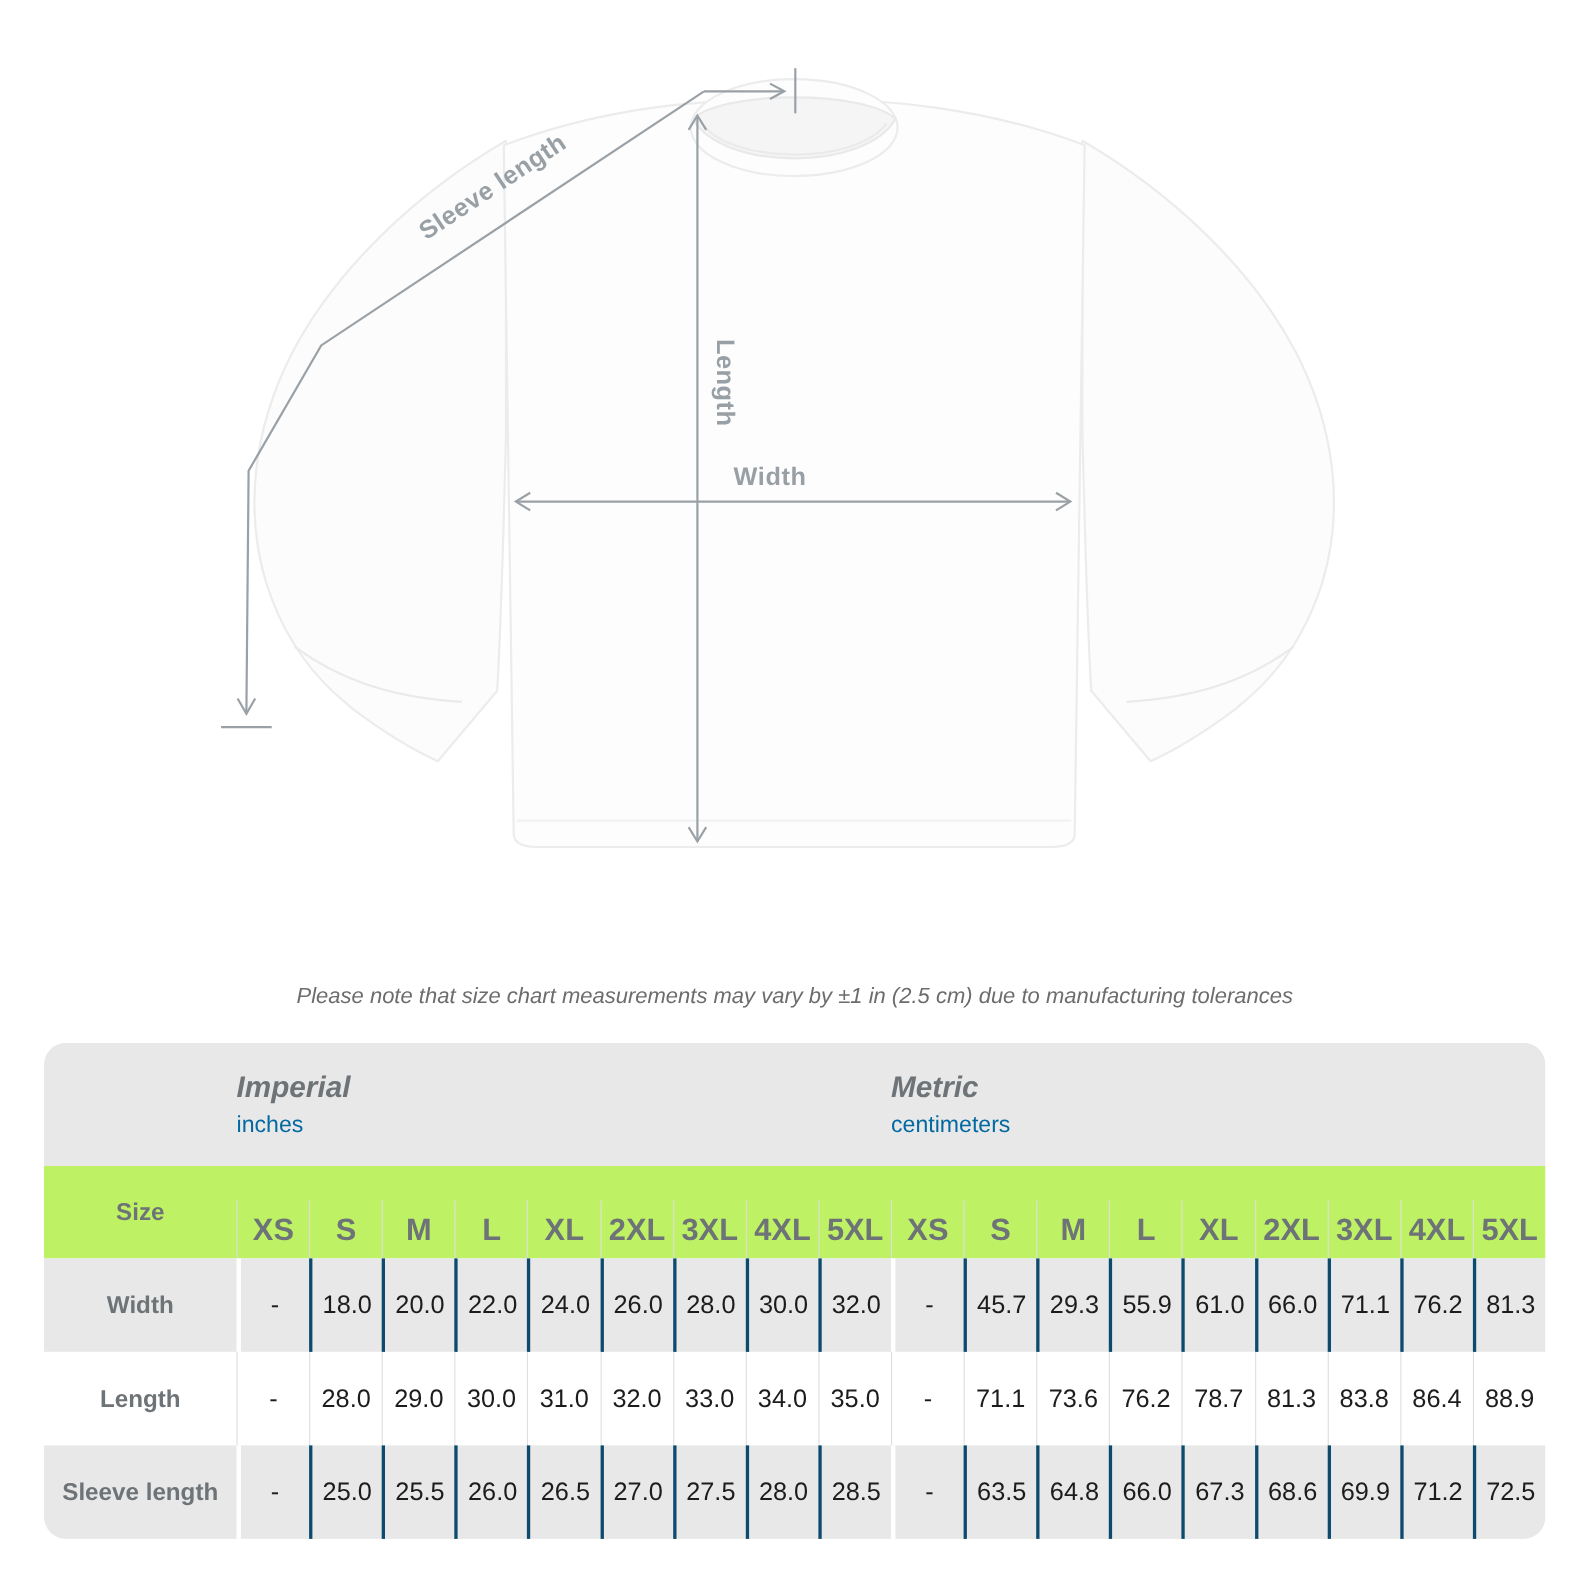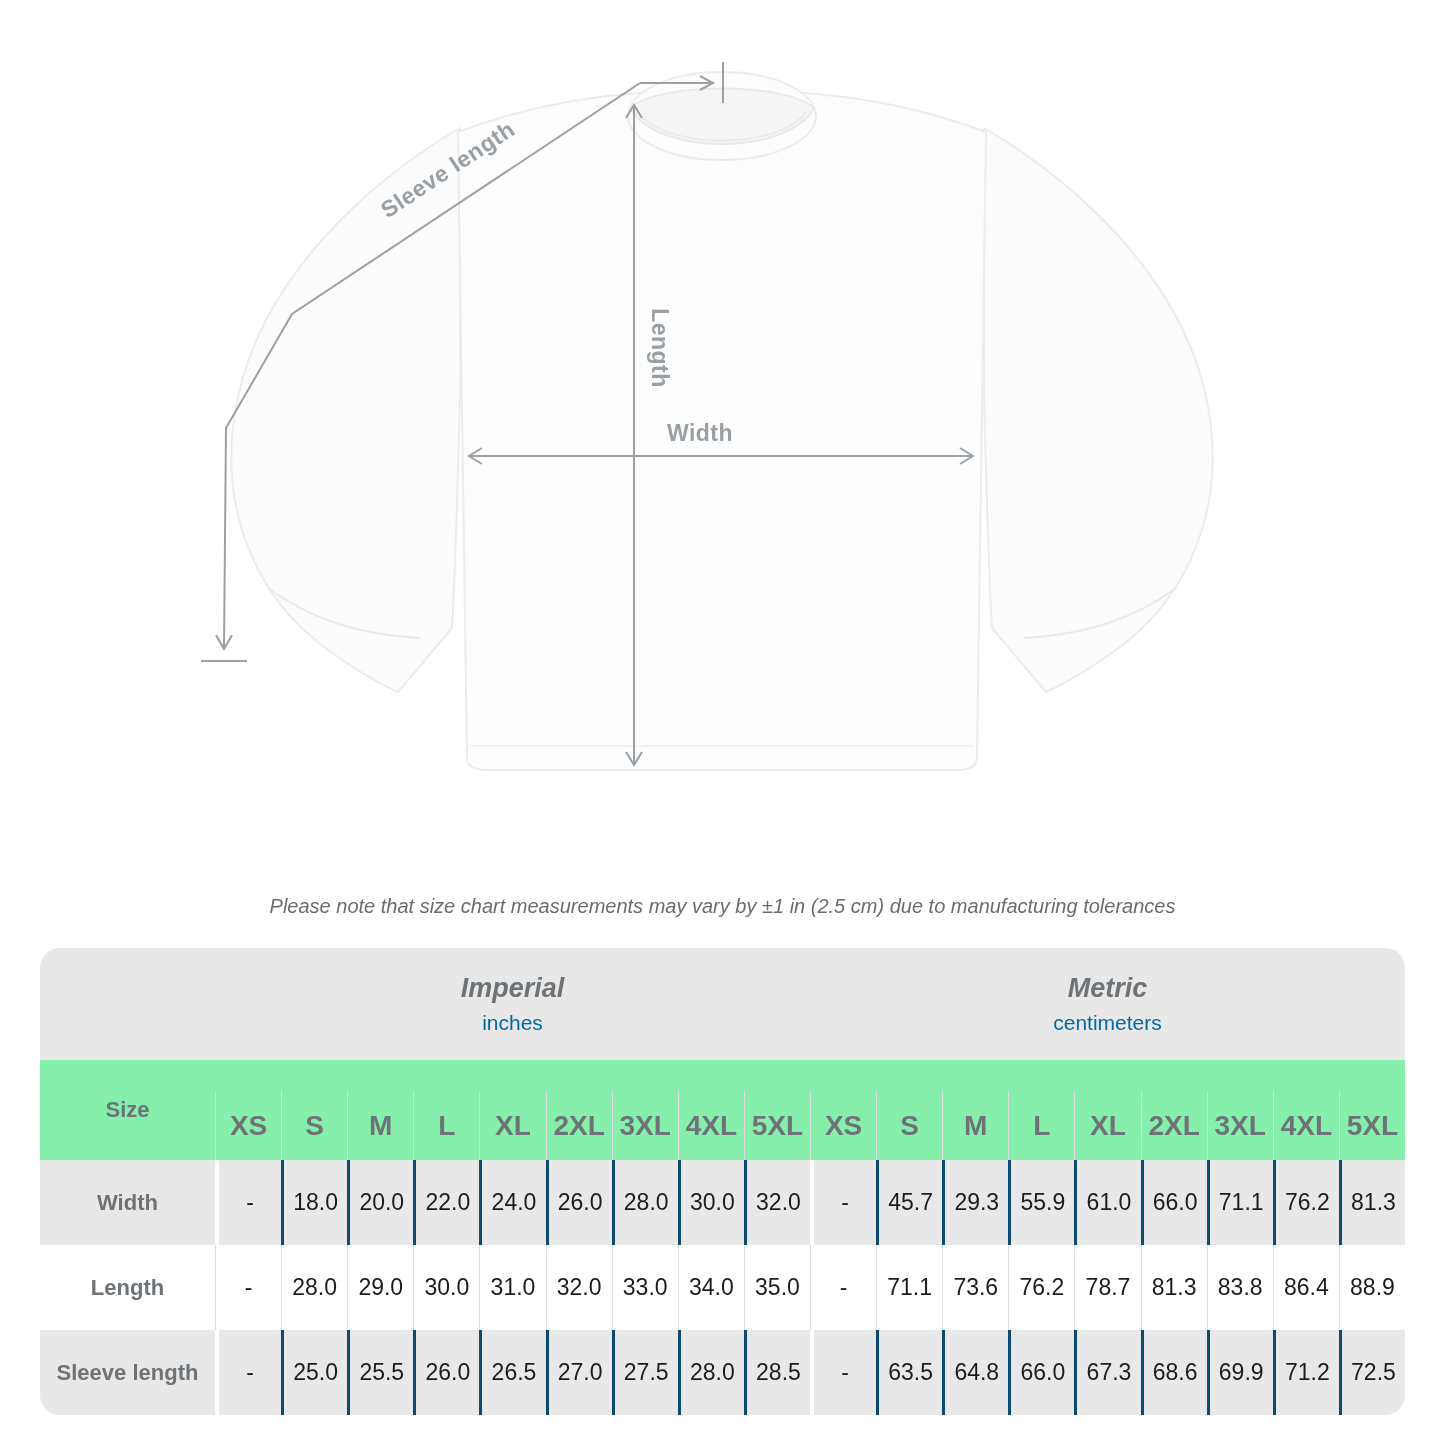--- a/index.html
+++ b/index.html
@@ -19,26 +19,26 @@
   
   .title { position:absolute; top:842px; left:0; width:1445px; text-align:center;
            font-size:36px; font-weight:700; color:#3a3a3a; }
   .subtitle { position:absolute; top:895px; left:0; width:1445px; text-align:center;
            font-size:20px; font-style:italic; color:#6c6c6c; }
 
   
   .size-table { position:absolute; left:40px; top:948px; width:1365px; border-radius:20px; overflow:hidden; }
   .unit-band { display:flex; background:#e8e8e8; height:112px; }
   .unit-spacer { width:175px; }
-  .unit-group { flex:1; display:flex; flex-direction:column; align-items:center; justify-content:center; gap:7px; }
+  .unit-group { flex:1; display:flex; flex-direction:column; align-items:flex-start; justify-content:center; gap:7px; }
   .unit-system { font-size:27px; font-weight:700; font-style:italic; color:#6d7377; }
   .unit-name { font-size:21px; color:#0369a1; }
 
   .row { display:grid; grid-template-columns:175px repeat(18, 1fr); }
-  .size-row { height:100px; background:#86efac; }
+  .size-row { height:84px; background:#bef264; }
   .data-row { height:85px; }
   .data-row.gray { background:#e8e8e8; }
   .data-row.white { background:#ffffff; }
 
   .c { display:flex; align-items:center; justify-content:center; }
   .lab { font-size:22px; font-weight:700; color:#6d7377; }
   .head { font-size:28px; font-weight:700; color:#6d7377;margin-top:31px; }
   .val { font-size:23px; color:#1c1c1c; }
 
   .size-row .c + .c, .data-row.white .c + .c { border-left:1px solid #dedede; }

